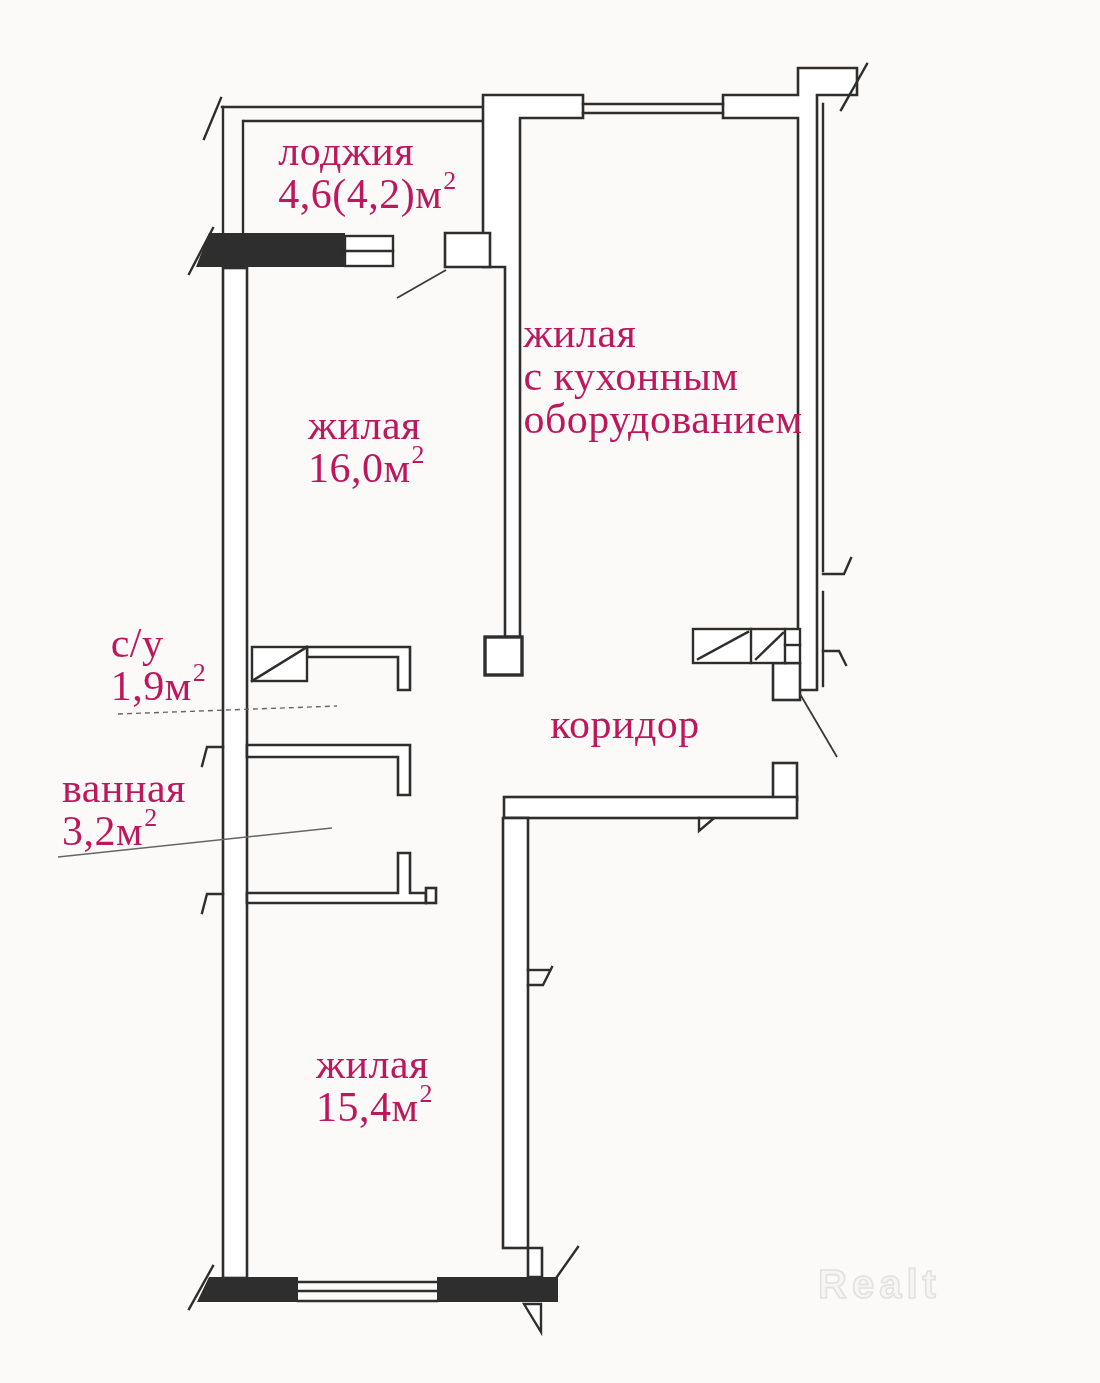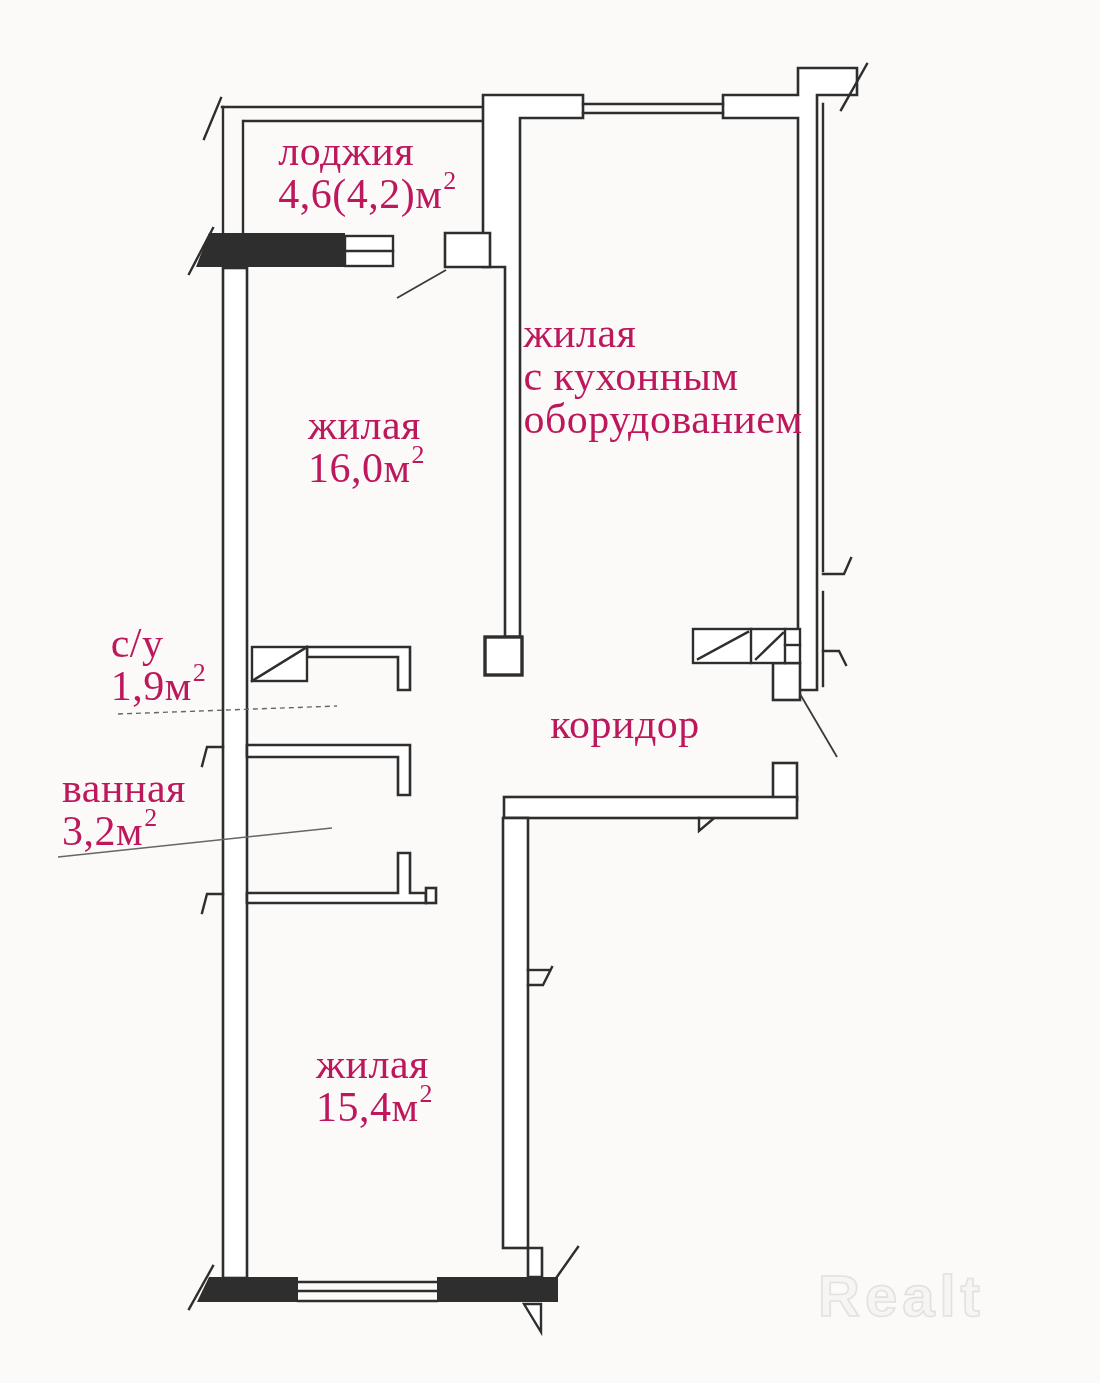--- a/index.html
+++ b/index.html
@@ -19,21 +19,21 @@
   .leader-dash{stroke-dasharray:5 4;}
   .room-label{
     position:absolute;transform:translate(-50%,-50%);
     text-align:left;white-space:nowrap;color:#be185d;
     font-size:42px;line-height:43px;letter-spacing:0.5px;
   }
   .room-label sup{font-size:26px;line-height:0;position:relative;top:-4px;left:1px;}
   .watermark{
     position:absolute;left:818px;top:1262px;width:230px;
     font-family:"Liberation Sans","DejaVu Sans",sans-serif;
-    font-weight:bold;font-size:58px;letter-spacing:5px;
+    font-weight:bold;font-size:40px;letter-spacing:5px;
     color:#f6f5f3;
     -webkit-text-stroke:1.6px #e2e1de;
     user-select:none;
   }
 </style>
 </head>
 <body>
 
 <div class="plan-page">
 

